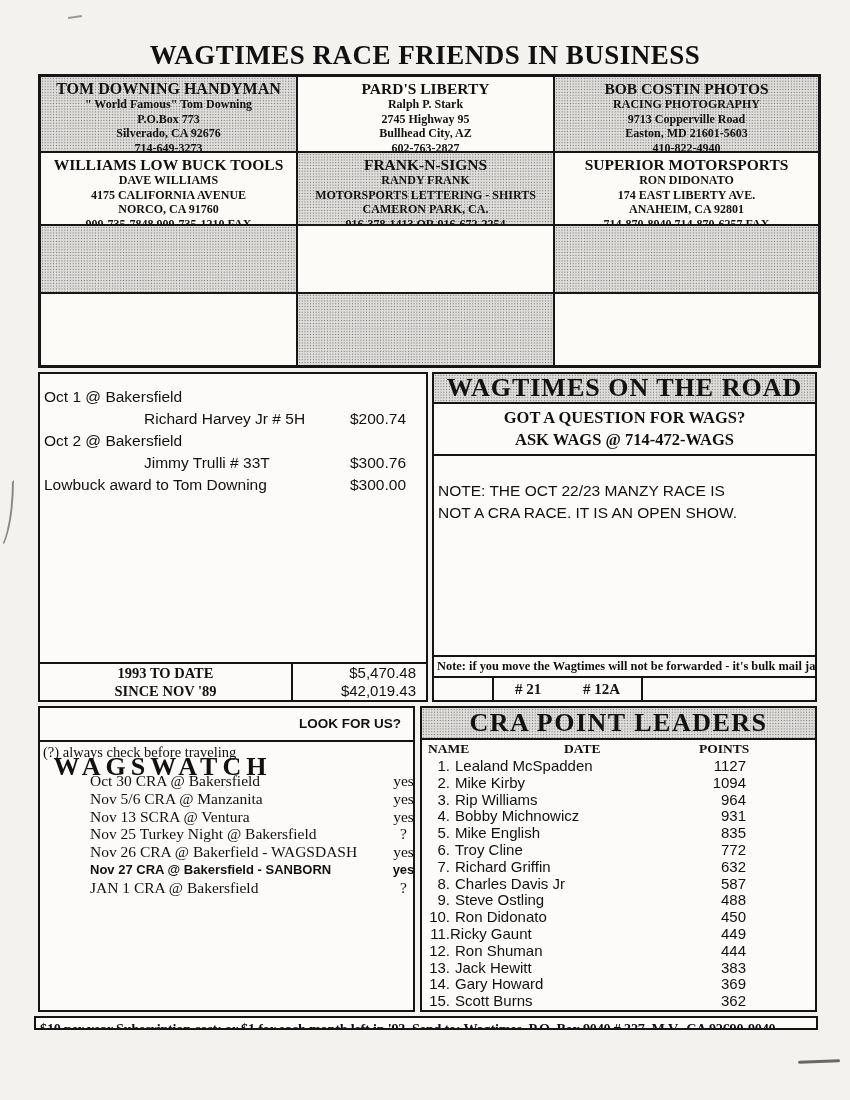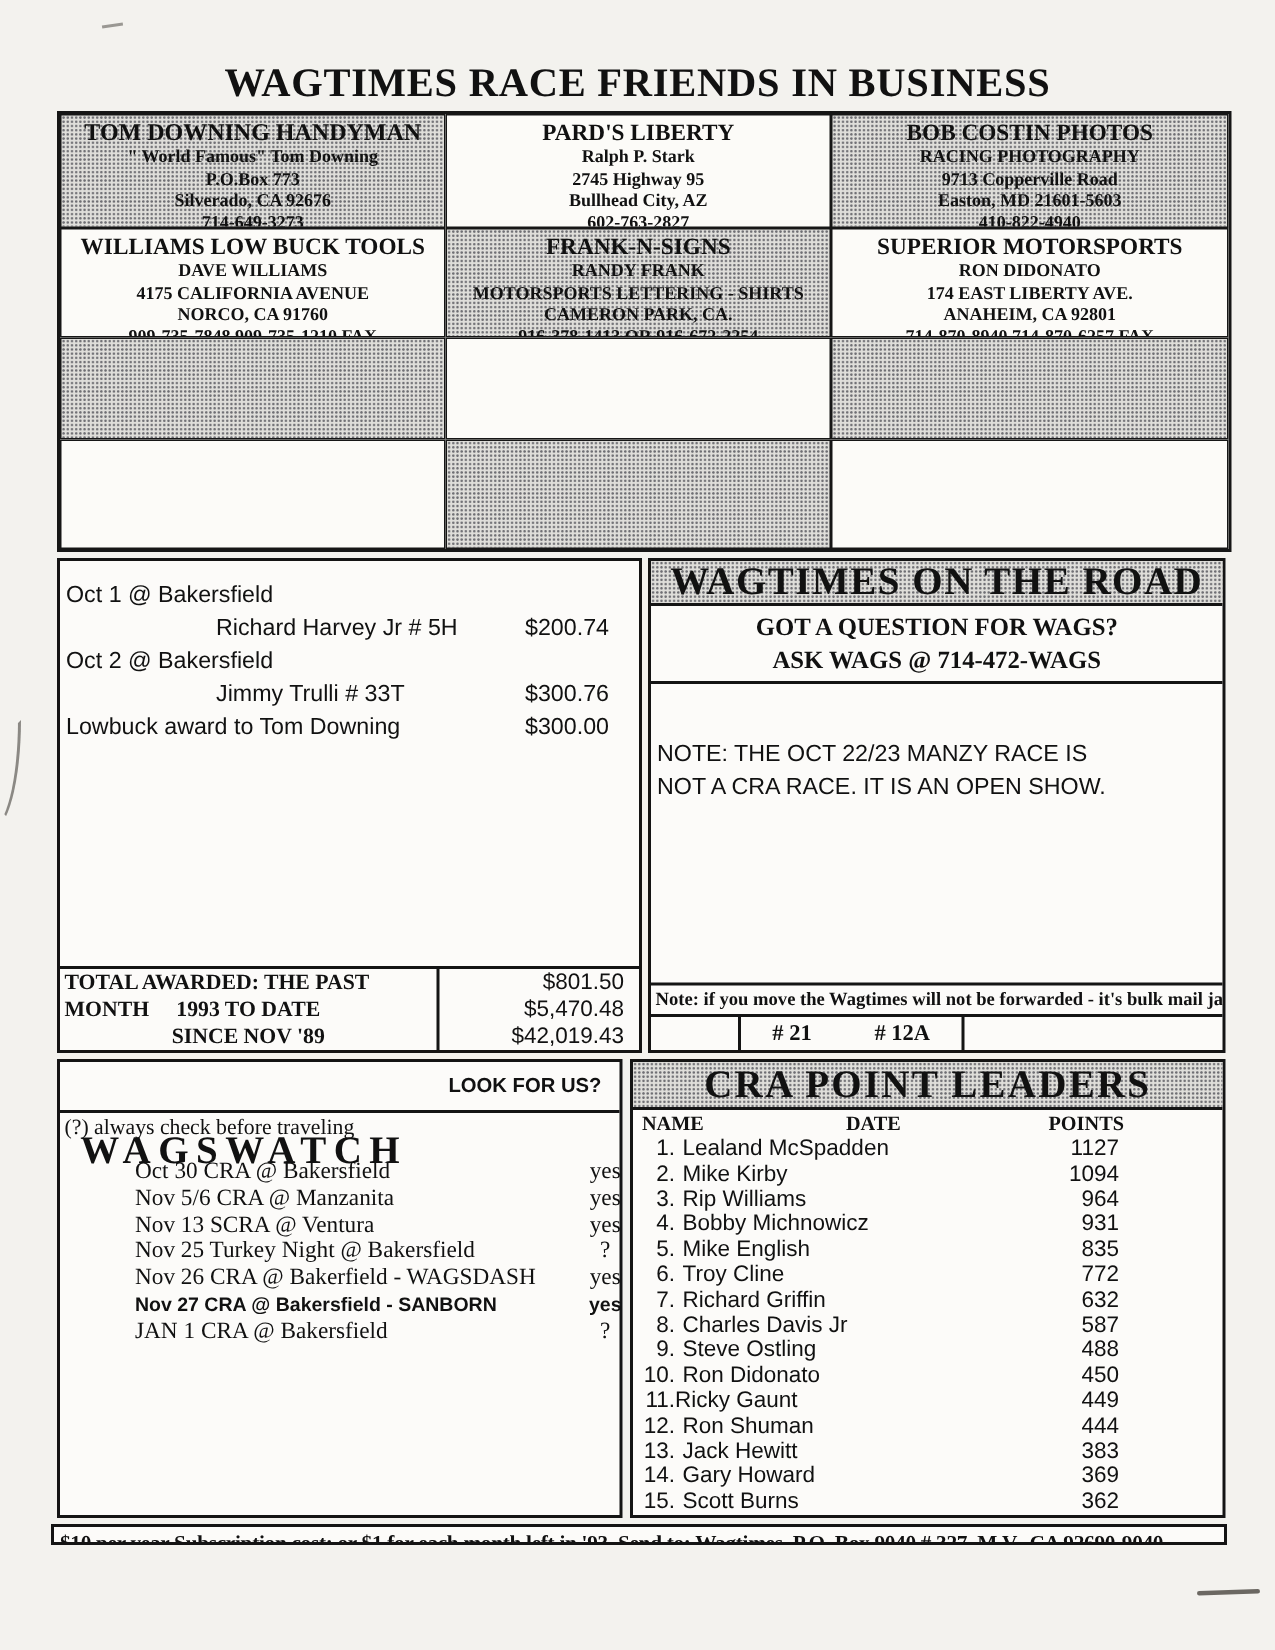--- a/index.html
+++ b/index.html
@@ -35,21 +35,21 @@
   .t-label{width:253px;border-right:2px solid #141414;box-sizing:border-box;
            font-weight:bold;font-size:14.5px;padding-left:3px;}
   .t-label.center{text-align:center;padding-left:0;}
   .t-amt{flex:1;text-align:right;padding-right:10px;
          font-family:"Liberation Sans",sans-serif;font-size:15px;}
   
   .road{left:432px;top:372px;width:385px;height:330px;display:flex;flex-direction:column;}
   .road-q{border-bottom:2px solid #141414;text-align:center;
           font-weight:bold;font-size:16.5px;line-height:22px;padding:3px 18px 3px;}
   .road-note{flex:1;font-family:"Liberation Sans",sans-serif;
-             font-size:15.5px;line-height:22px;padding:24px 0 0 4px;margin-top:12px;}
+             font-size:15.5px;line-height:22px;padding:24px 0 0 4px;}
   .mail-note{border-top:2px solid #141414;font-weight:bold;font-size:12.4px;
              line-height:19px;height:19px;padding-left:3px;white-space:nowrap;overflow:hidden;}
   .issue-row{border-top:2px solid #141414;height:22px;display:flex;}
   .issue-cell{margin-left:58px;width:151px;border-left:2px solid #141414;border-right:2px solid #141414;
               display:flex;justify-content:space-around;align-items:center;
               font-weight:bold;font-size:15px;box-sizing:border-box;}
   
   .watch{left:38px;top:706px;width:377px;height:306px;}
   .watch-head{display:flex;border-bottom:2px solid #141414;height:32px;}
   .watch-band{width:247px;border-right:2px solid #141414;text-align:center;
@@ -165,24 +165,20 @@
         <span>Jimmy Trulli # 33T</span>
         <span class="amt">$300.76</span>
       </div>
       <div class="aw">
         <span>Lowbuck award to Tom Downing</span>
         <span class="amt">$300.00</span>
       </div>
     </div>
     <div class="totals">
       <div class="t-row">
-        <div class="t-label">TOTAL AWARDED: THE PAST MONTH</div>
-        <div class="t-amt">$801.50</div>
-      </div>
-      <div class="t-row">
         <div class="t-label center">1993 TO DATE</div>
         <div class="t-amt">$5,470.48</div>
       </div>
       <div class="t-row">
         <div class="t-label center">SINCE NOV '89</div>
         <div class="t-amt">$42,019.43</div>
       </div>
     </div>
   </div>
 

